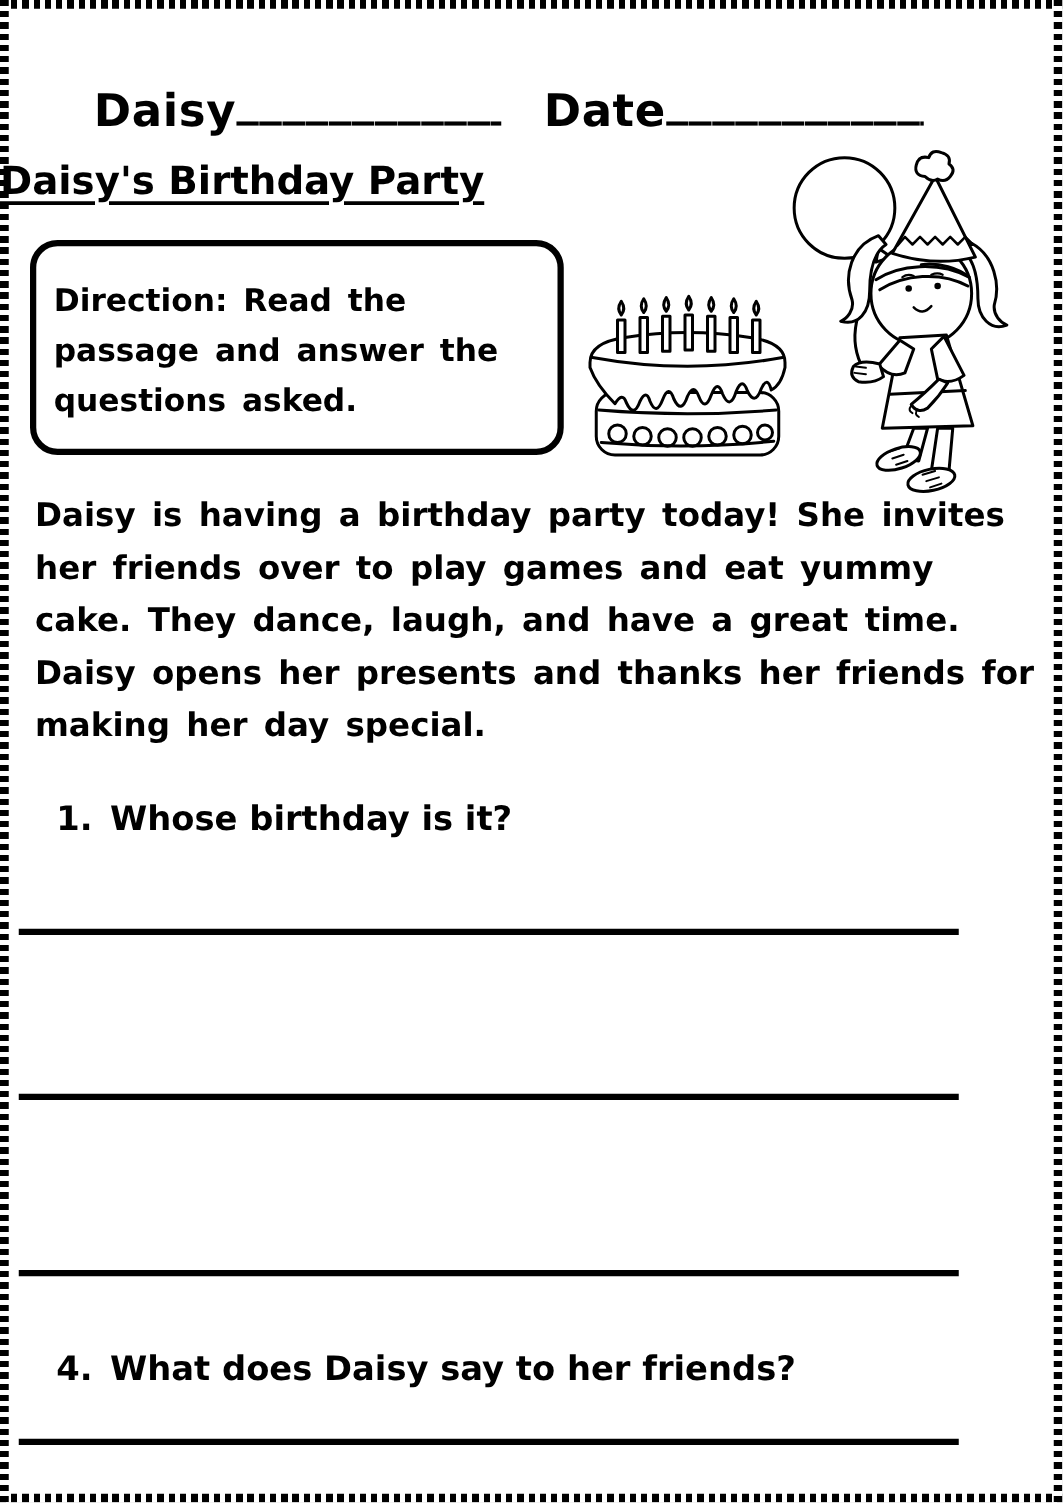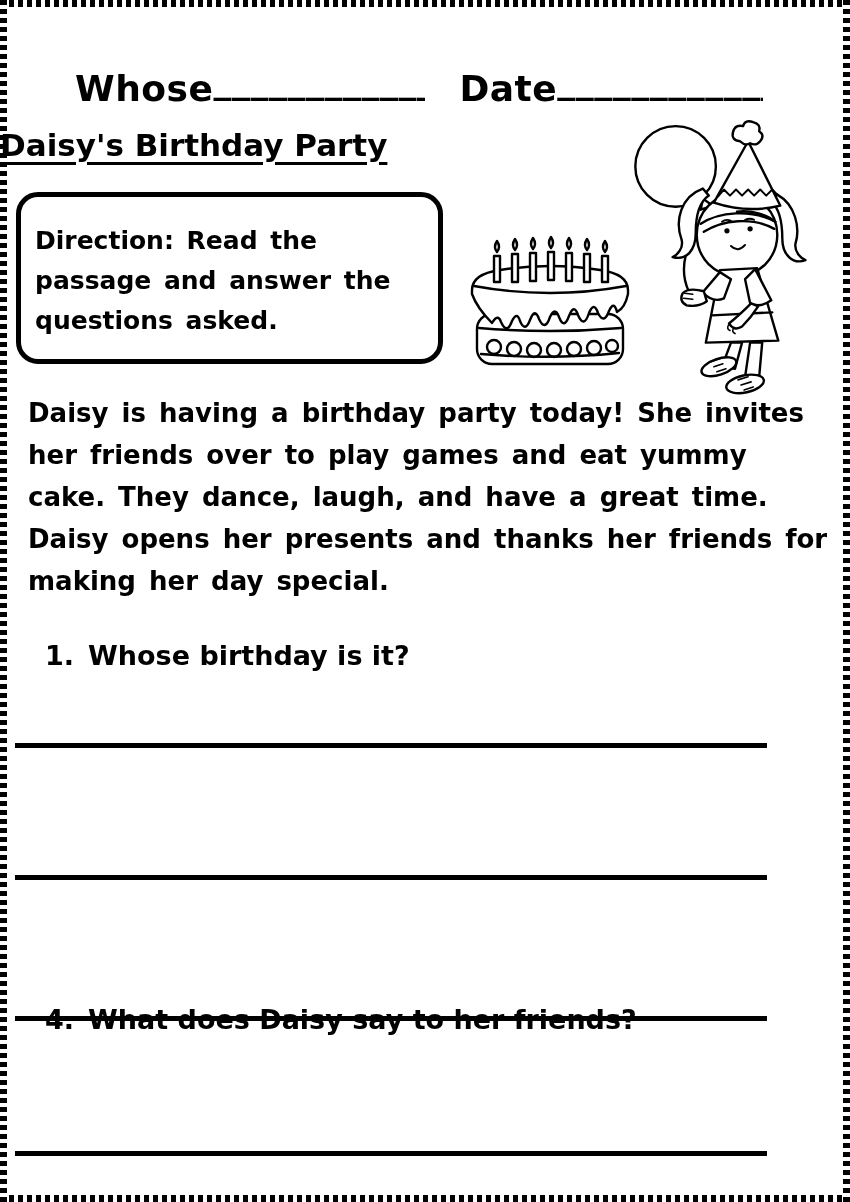--- a/index.html
+++ b/index.html
@@ -25,54 +25,54 @@
   .date-blank{max-width:206px;}
   .date-label{margin-left:34px;}
 
   .title{
     position:absolute; top:127px; left:0; width:720px; text-align:left;
     font-size:31px; font-weight:700;
     text-decoration:underline; text-decoration-thickness:3px; text-underline-offset:6px;
   }
 
   .direction-box{
-    position:absolute; left:16px; top:192px; width:427px; height:172px;
+    position:absolute; left:24px; top:192px; width:427px; height:172px;
     border:5px solid #000; border-radius:22px; box-sizing:border-box;
     padding:24px 12px 0 14px;
     font-size:25px; font-weight:700; line-height:40px; word-spacing:4px;
   }
 
   .cake{position:absolute; left:455px; top:228px; width:190px; height:150px;}
   .girl{position:absolute; left:618px; top:108px; width:232px; height:292px;}
 
   .passage{
     position:absolute; left:28px; top:392px; width:806px;
     font-size:26px; font-weight:700; line-height:42px; word-spacing:4px;
   }
 
   .question{position:absolute; left:45px; font-size:27px; font-weight:700; white-space:nowrap;}
   .q-num{display:inline-block; margin-right:14px;}
-  .q1{top:640px}.q2{top:770px}.q3{top:901px}.q4{top:1004px}
+  .q1{top:640px}.q2{top:770px}.q3{top:901px}.q4{top:1080px}
 
   .answer-line{position:absolute; left:15px; width:752px; height:5px; background:#000;}
   .l1{top:743px}.l2{top:875px}.l3{top:1016px}.l4{top:1151px}
 
   svg *{vector-effect:non-scaling-stroke;}
 </style>
 </head>
 <body>
 
 <div class="page">
   <div class="b-top"></div>
   <div class="b-bottom"></div>
   <div class="b-left"></div>
   <div class="b-right"></div>
 
   <div class="name-date">
-    <span>Whose</span><span class="blank name-blank">____________</span><span class="date-label">Date</span><span class="blank date-blank">____________</span>
+    <span>Daisy</span><span class="blank name-blank">____________</span><span class="date-label">Date</span><span class="blank date-blank">____________</span>
   </div>
 
   <div class="title">Daisy's Birthday Party</div>
 
   <div class="direction-box">
     <span>Direction: Read the passage and answer the questions asked.</span>
   </div>
 
   <svg class="cake" viewBox="0 0 190 150" fill="none" stroke="#000" stroke-width="2.4" stroke-linecap="round" stroke-linejoin="round">
 

